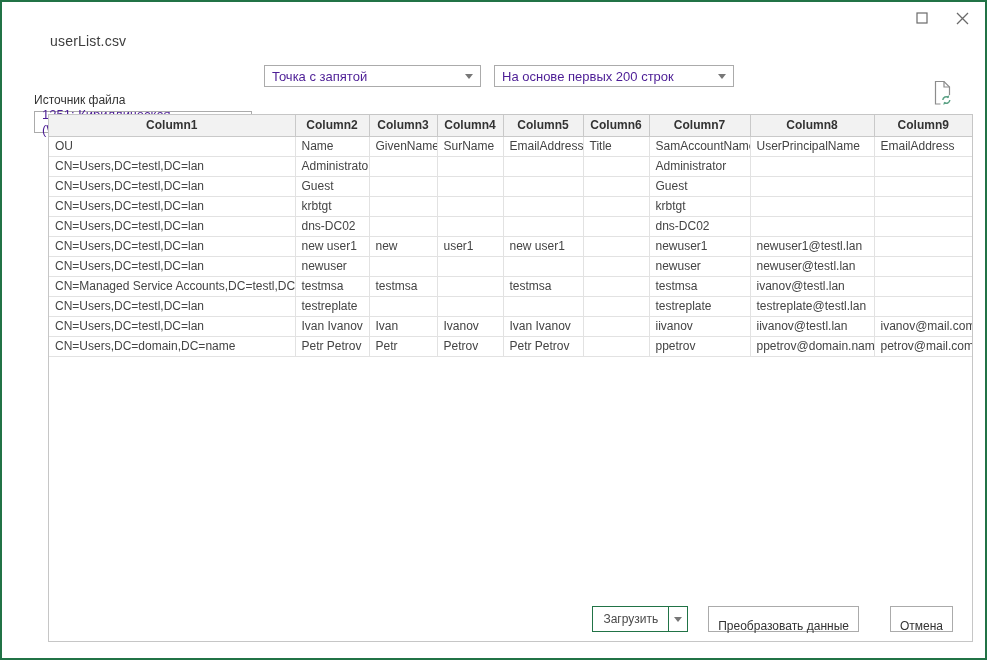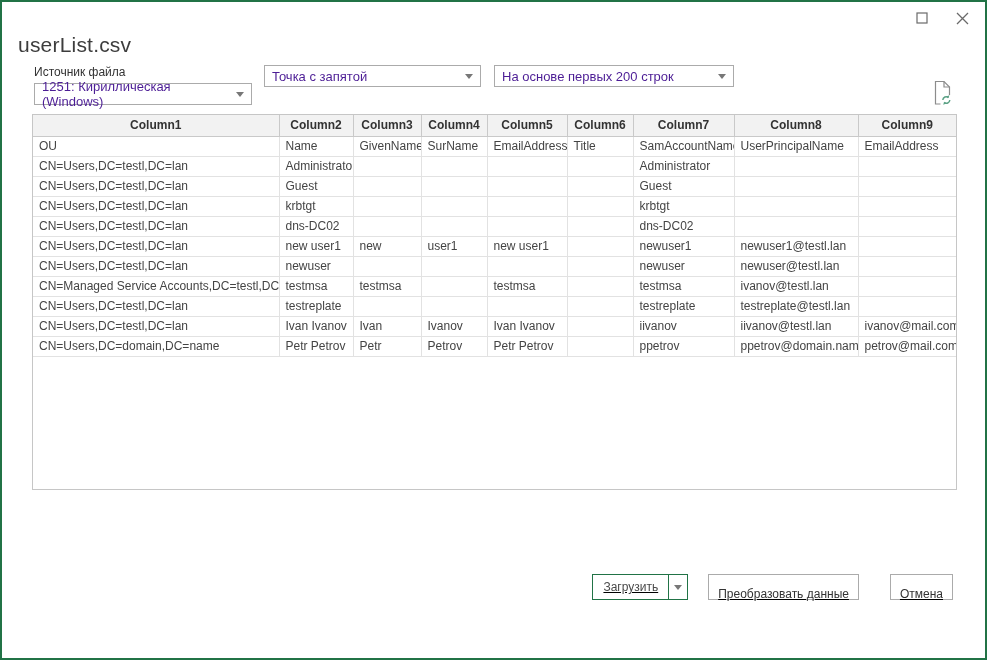--- a/index.html
+++ b/index.html
@@ -13,27 +13,27 @@
 
   
   .win-controls { position:absolute; top:5px; right:8px; display:flex; gap:10px; }
   .win-btn {
     width:30px; height:22px; display:flex; align-items:center; justify-content:center;
     background:transparent; border:none; cursor:pointer;
   }
 
   
   .dialog-title {
-    position:absolute; left:16px; top:31px;
-    font-size:21px; font-weight:400; color:#3d3d3d; letter-spacing:0.2px;
+    position:absolute; left:48px; top:31px;
+    font-size:14px; font-weight:400; color:#3d3d3d; letter-spacing:0.2px;
   }
 
   
   .field { position:absolute; top:63px; }
-  .field-label { font-size:12px; color:#333; margin-bottom:4px; display:block; }
+  .field-label { font-size:12px; color:#333; margin-bottom:4px; display:block;margin-top:28px; }
   .select-box {
     height:22px; background:#fff; border:1px solid #ababab;
     display:flex; align-items:center; justify-content:space-between;
     padding:0 7px; font-size:13px; color:#4c1d95; cursor:default;gap:35px;
   }
   .caret {
     width:0; height:0; border-left:4px solid transparent; border-right:4px solid transparent;
     border-top:5px solid #777; margin-left:8px; flex:0 0 auto;
   }
   #field-origin    { left:32px; }  #field-origin .select-box    { width:218px; }
@@ -41,39 +41,39 @@
   #field-typedet   { left:492px; } #field-typedet .select-box   { width:240px; }
 
   .refresh-btn {
     position:absolute; top:77px; right:30px; width:26px; height:28px;
     background:transparent; border:none; cursor:pointer;
     display:flex; align-items:center; justify-content:center;
   }
 
   
   .grid-wrap {
-    position:absolute; left:30px; top:112px; width:925px; height:376px;
+    position:absolute; left:46px; top:112px; width:925px; height:528px;
     border:1px solid #c6c6c6; background:#fff; overflow:hidden;
   }
   table.grid { border-collapse:collapse; table-layout:fixed; width:923px; }
   .grid th {
     height:21px; background:#f2f2f2; font-size:12px; font-weight:bold; color:#333;
     border-right:1px solid #c9c9c9; border-bottom:1px solid #c9c9c9;
     text-align:center; overflow:hidden; white-space:nowrap;
   }
   .grid th:last-child { border-right:none; }
   .grid td {
     height:20px; font-size:12px; color:#444; padding:0 6px;
     border-right:1px solid #e2e2e2; border-bottom:1px solid #e2e2e2;
     white-space:nowrap; overflow:hidden; background:#fff;
   }
   .grid td:last-child { border-right:none; }
 
   
-  .footer { position:absolute; top:572px; right:32px; display:flex; align-items:flex-start;text-decoration:underline; }
+  .footer { position:absolute; top:604px; right:32px; display:flex; align-items:flex-start; }
   .btn { height:26px; background:#fff; font-size:12px; cursor:pointer; }
   .btn-load {
     border:1px solid #217346; color:#4a4a4a; padding:0 10px; min-width:54px;
   }
   .btn-load-arrow {
     width:20px; height:26px; border:1px solid #217346; margin-left:-1px;
     display:flex; align-items:center; justify-content:center; background:#fff; cursor:pointer;
   }
   .btn-secondary { border:1px solid #ababab; color:#333; padding:12px 9px; }
   #btn-transform { margin-left:20px; }

